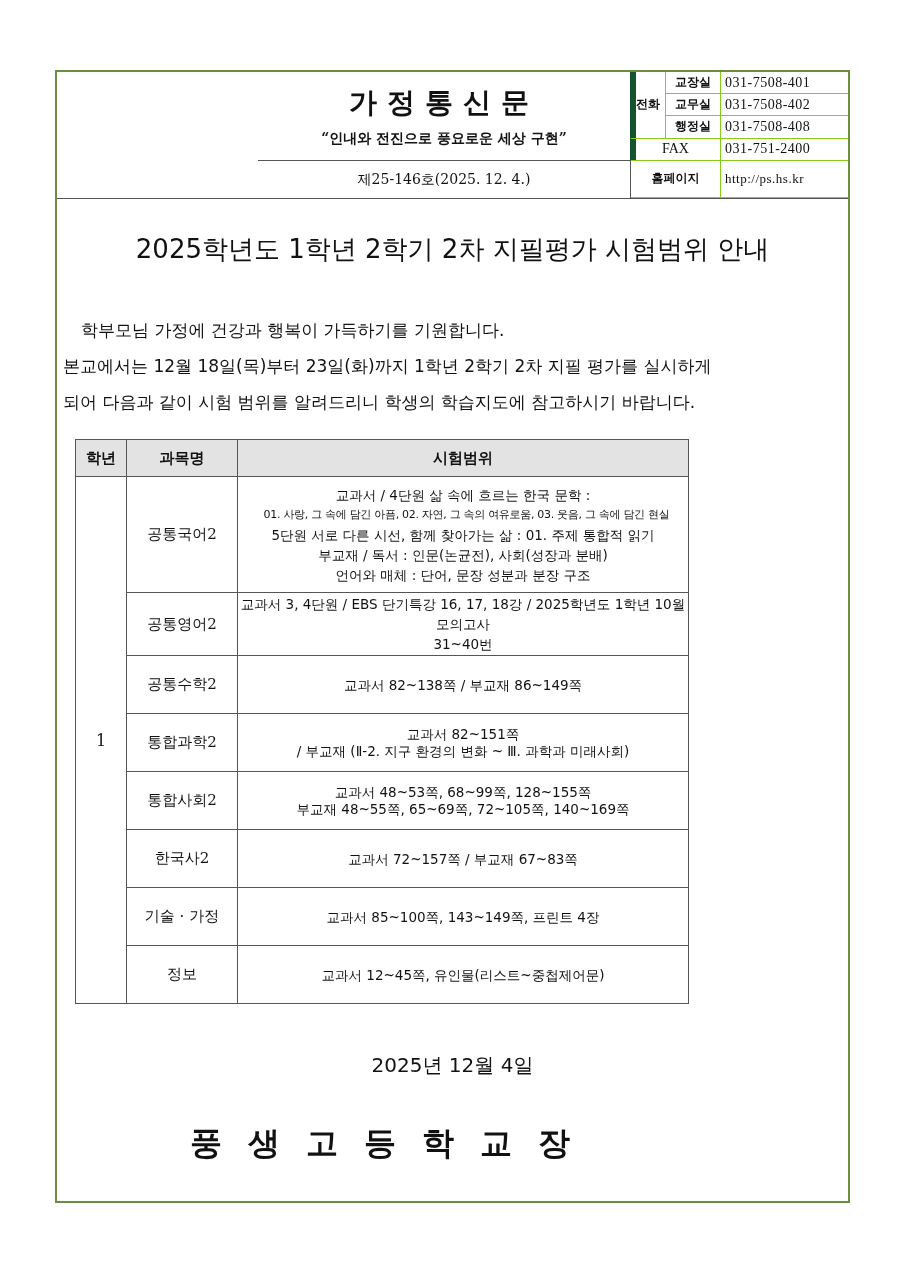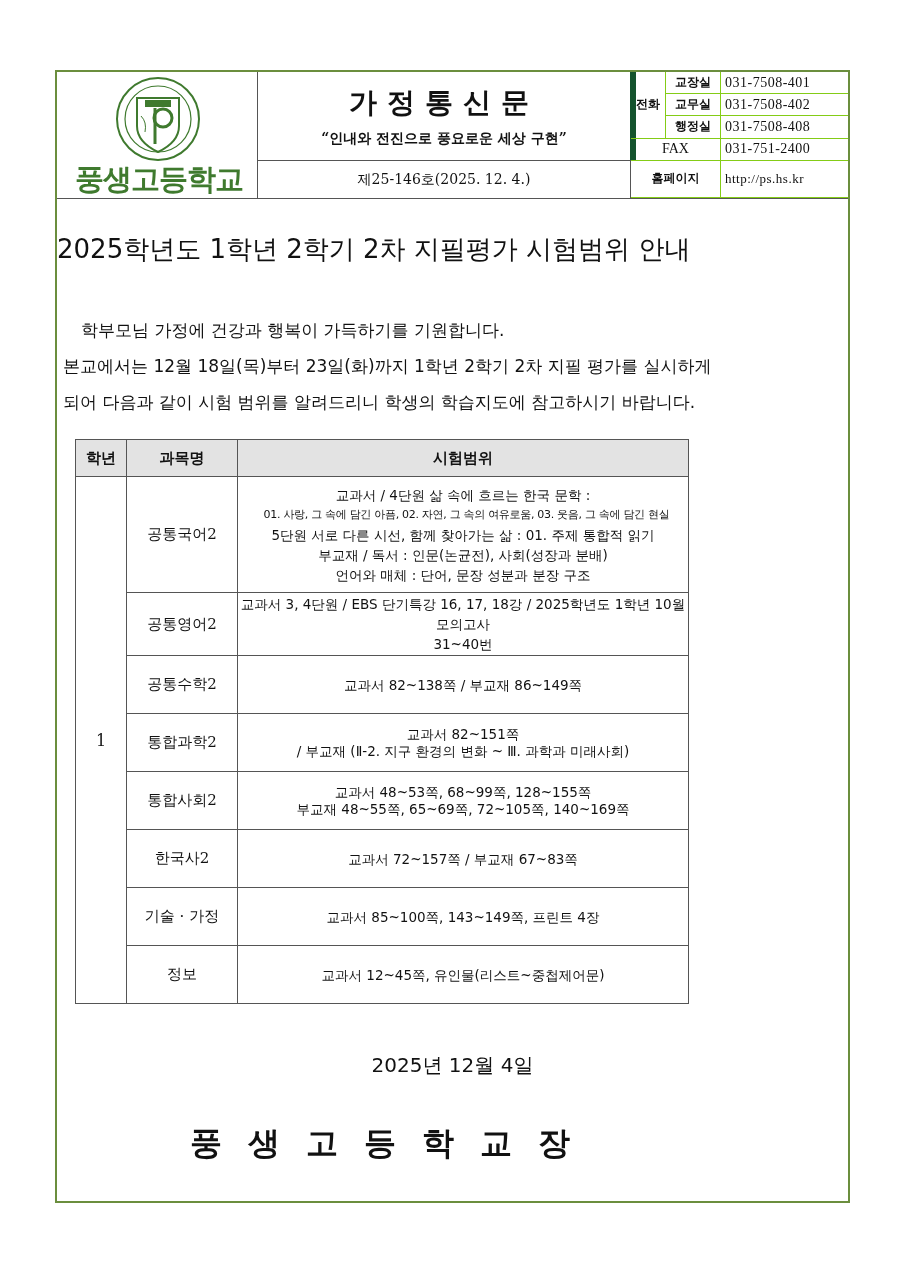--- a/index.html
+++ b/index.html
@@ -13,51 +13,39 @@
   .title-main { font-family:"DejaVu Sans",sans-serif; font-weight:bold; font-size:28px; letter-spacing:10px; margin-top:12px; }
   .title-slogan { font-size:14px; font-weight:bold; margin-top:8px; }
   .issue-cell { position:absolute; left:201px; top:89px; width:372px; height:37px; border-right:1px solid #555; text-align:center; font-size:14px; line-height:37px; }
   .contact { position:absolute; left:574px; top:0; width:217px; height:126px; border-collapse:collapse; font-size:13px; }
   .contact td { border:1px solid #84cc16; padding:0 4px; height:21px; }
   .contact td.lbl { font-family:"DejaVu Sans",sans-serif; font-weight:bold; text-align:center; font-size:12px; }
   .contact td.num { font-family:"Liberation Serif",serif; font-size:14px; letter-spacing:0.5px; }
   .contact tr:first-child td { border-top:none; }
   .contact td:last-child { border-right:none; }
   .contact td.first { border-left:none; }
-  .doc-title { position:absolute; left:0; top:160px; width:791px; font-family:"DejaVu Sans",sans-serif; font-size:26px; }
+  .doc-title { position:absolute; left:0; top:160px; width:791px; text-align:center; font-family:"DejaVu Sans",sans-serif; font-size:26px; }
   .intro { position:absolute; left:6px; top:240px; width:780px; font-family:"DejaVu Sans",sans-serif; font-size:17px; line-height:36px; }
   .intro p { margin:0; }
   .intro p.first { padding-left:18px; }
   table.exam { position:absolute; left:18px; top:367px; width:614px; border-collapse:collapse; font-size:14px; }
   table.exam th, table.exam td { border:1px solid #555; text-align:center; vertical-align:middle; }
   table.exam th { background:#e3e3e3; font-family:"DejaVu Sans",sans-serif; font-weight:bold; font-size:15px; height:34px; }
   table.exam td.grade { width:48px; font-size:16px; }
   table.exam td.subj { width:108px; font-size:15px; }
   table.exam td.range { font-size:13.5px; line-height:20px; font-family:"DejaVu Sans",sans-serif; }
   .sign-date { position:absolute; left:0; top:980px; width:791px; text-align:center; font-family:"DejaVu Sans",sans-serif; font-size:20px; }
   .sign-name { position:absolute; left:0; top:1050px; width:672px; text-align:center; font-family:"DejaVu Sans",sans-serif; font-weight:bold; font-size:32px; letter-spacing:26px; }
 </style>
 </head>
 <body>
 
 <div class="page">
 
   <div class="hdr">
-    <div class="logo-cell">
-      <svg class="emblem" viewBox="0 0 86 86">
-        <circle cx="43" cy="43" r="41" fill="none" stroke="#3f7a2e" stroke-width="2"></circle>
-        <circle cx="43" cy="43" r="33" fill="none" stroke="#3f7a2e" stroke-width="1.2"></circle>
-        <path d="M22 22 L64 22 L64 50 Q64 66 43 76 Q22 66 22 50 Z" fill="none" stroke="#3f7a2e" stroke-width="2"></path>
-        <rect x="30" y="24" width="26" height="7" fill="#3f7a2e"></rect>
-        <line x1="40" y1="32" x2="40" y2="68" stroke="#3f7a2e" stroke-width="3"></line>
-        <circle cx="48" cy="42" r="9" fill="none" stroke="#3f7a2e" stroke-width="3"></circle>
-        <path d="M26 40 Q32 46 30 56" fill="none" stroke="#3f7a2e" stroke-width="1"></path>
-      </svg>
-      <div class="school-name">풍생고등학교</div>
-    </div>
 
     <div class="title-cell">
       <div class="title-main">가정통신문</div>
       <div class="title-slogan">“인내와 전진으로 풍요로운 세상 구현”</div>
     </div>
     <div class="issue-cell">제25-146호(2025. 12. 4.)</div>
 
     <table class="contact">
       <tbody>
           <tr>

